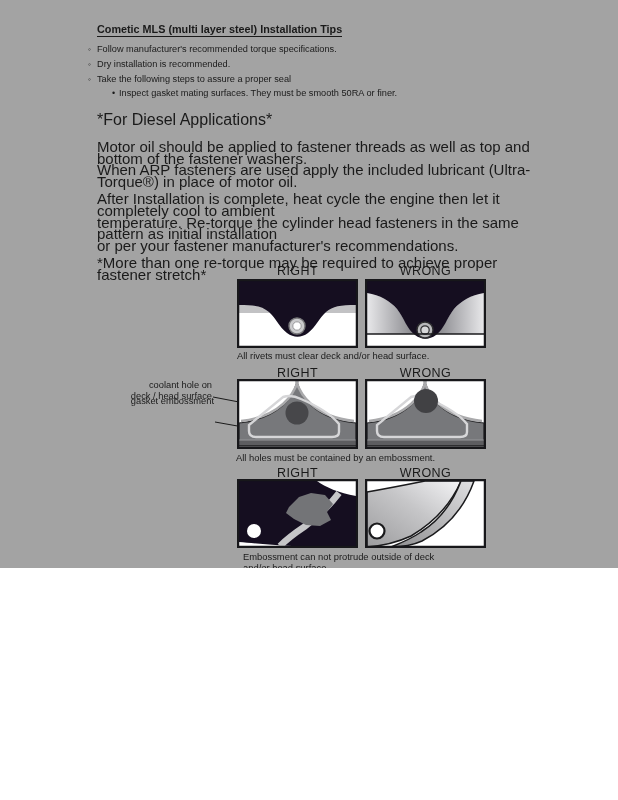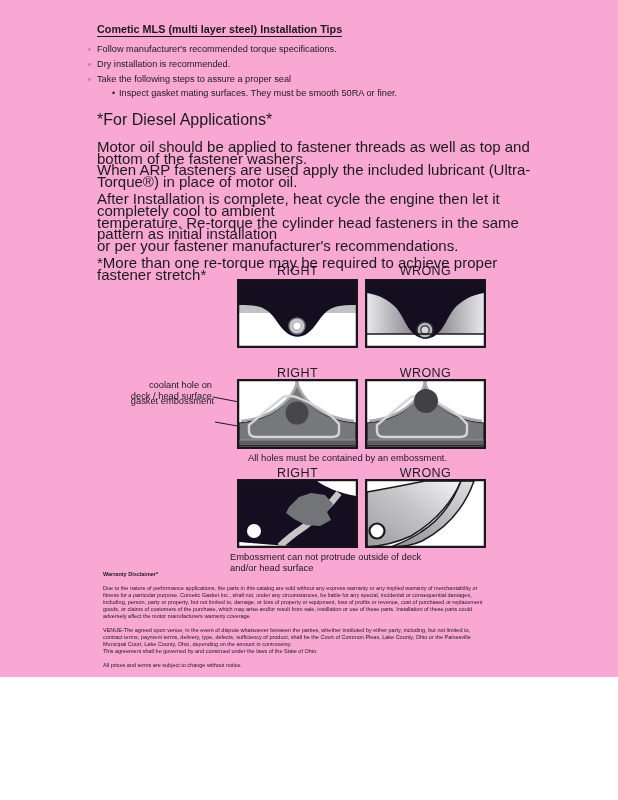--- a/index.html
+++ b/index.html
@@ -1,17 +1,17 @@
 <!DOCTYPE html>
 <html><head>
 <meta charset="utf-8">
 <style>
   html,body { margin:0; padding:0; background:#ffffff; }
   .page {
-    position:relative; width:618px; height:677px; background:#f9a8d4;
+    position:relative; width:618px; height:568px; background:#a3a3a3;
     font-family:"Liberation Sans","DejaVu Sans",sans-serif; color:#1a1a1a; overflow:hidden;
   }
   .content { position:absolute; left:97px; top:23px; width:434px; }
   .title { font-size:10.8px; font-weight:bold; margin:0 0 5px 0; }
   .title .underline { display:inline-block; border-bottom:1.6px solid #1a1a1a; padding-bottom:1px; }
   ul.tips { list-style:none; margin:2px 0 0 0; padding:0; font-size:9.2px; }
   ul.tips li { line-height:15px; }
   ul.tips li .mk { display:inline-block; width:9px; margin-left:-9px; font-size:8.5px; }
   ul.tips li.sub { margin-left:15px; line-height:13px; }
   ul.tips li.sub .mk { width:7px; margin-left:0; font-size:9px; }
@@ -86,20 +86,21 @@
         <rect width="121" height="69" fill="#ffffff"></rect>
         <path d="M2,14 C15,16 25,22 32,30 C39,39 42,48 50,54 L50,55 L2,55 Z" fill="url(#g1l)"></path>
         <path d="M119,14 C106,16 96,22 89,30 C82,39 79,48 71,54 L71,55 L119,55 Z" fill="url(#g1r)"></path>
         <path d="M2,2 H119 V14 C106,16 96,22 89,30 C82,39 79,50 71,56 C64,61 57,61 50,56 C42,50 39,39 32,30 C25,22 15,16 2,14 Z" fill="#150e20"></path>
         <circle cx="60" cy="51" r="8" fill="#b9b9bb" stroke="#2e2e30" stroke-width="1.4"></circle>
         <circle cx="60" cy="51" r="4.2" fill="#d7d7d9" stroke="#2e2e30" stroke-width="1.2"></circle>
         <line x1="2" y1="55" x2="119" y2="55" stroke="#1a1a1c" stroke-width="1.6"></line>
         <rect x="1" y="1" width="119" height="67" fill="none" stroke="#17171a" stroke-width="2.5"></rect>
       </svg>
     </div>
+    <div class="dcaption" style="left:237px; top:314px;">All rivets must clear deck and/or head surface.</div>
 
     <div class="dlabel" style="left:237px; top:330px;">RIGHT</div>
     <div class="dlabel" style="left:365px; top:330px;">WRONG</div>
 
     <div class="ann" style="left:98px; top:344px; width:114px;">coolant hole on
 deck / head surface</div>
     <div class="ann" style="left:98px; top:360px; width:116px;">gasket embossment</div>
     <svg class="leaders" width="618" height="550">
       <line x1="213" y1="361" x2="291" y2="376" stroke="#1a1a1a" stroke-width="1"></line>
       <line x1="215" y1="386" x2="260" y2="394" stroke="#1a1a1a" stroke-width="1"></line>
@@ -126,21 +127,21 @@
         <path d="M4,42 C22,40 36,34 46,25 C54,18 59,8 61,2" fill="none" stroke="#aaaaac" stroke-width="2.4"></path>
         <path d="M117,42 C98,40 84,34 74,25 C66,18 61,8 59,2" fill="none" stroke="#aaaaac" stroke-width="2.4"></path>
         <path d="M12,52 L12,46 L46,18 C52,16 58,17 64,20 C78,26 94,35 102,45 L102,53 C102,56 100,58 95,58 L19,58 C14,58 12,56 12,52 Z" fill="none" stroke="#d6d6d8" stroke-width="2.4"></path>
         <circle cx="61" cy="22" r="12" fill="#414144"></circle>
         <rect x="2" y="61" width="117" height="7" fill="#5d5d60"></rect>
         <line x1="2" y1="61" x2="119" y2="61" stroke="#97979a" stroke-width="1"></line>
         <line x1="2" y1="66.5" x2="119" y2="66.5" stroke="#2e2e30" stroke-width="1"></line>
         <rect x="1" y="1" width="119" height="68" fill="none" stroke="#17171a" stroke-width="2.5"></rect>
       </svg>
     </div>
-    <div class="dcaption" style="left:248px; top:416px;">All holes must be contained by an embossment.</div>
+    <div class="dcaption" style="left:236px; top:416px;">All holes must be contained by an embossment.</div>
 
     <div class="dlabel" style="left:237px; top:430px;">RIGHT</div>
     <div class="dlabel" style="left:365px; top:430px;">WRONG</div>
 
     <div class="dbox" style="left:237px; top:443px;">
       <svg viewBox="0 0 121 69">
         <rect width="121" height="69" fill="#ffffff"></rect>
         <path d="M2,2 L80,2 C88,8 102,14 119,17 L119,67 L55,67 C35,66 16,64 2,63 Z" fill="#150e20"></path>
         <path d="M102,14 C92,27 81,38 67,48 C58,54 50,60 43,67" fill="none" stroke="#c6c6c8" stroke-width="6.5"></path>
         <path d="M52,28 L62,18 L74,14 L88,16 L96,25 L90,33 L94,41 L83,47 L69,46 L57,40 L49,34 Z" fill="#737477"></path>
@@ -161,21 +162,21 @@
             <stop offset="1" stop-color="#e0e0e2"></stop>
           </linearGradient>
         </defs>
         <rect width="121" height="69" fill="#ffffff"></rect>
         <path d="M2,13 C25,9 45,5 60,2 L96,2 C86,25 68,44 46,57 C31,64 16,67 2,68 Z" fill="url(#g3a)" stroke="#1a1a1c" stroke-width="1.5"></path>
         <path d="M96,2 L109,2 C99,30 80,50 57,62 C46,67 34,68 26,68 C36,64 46,60 56,53 C75,41 88,23 96,2 Z" fill="url(#g3b)" stroke="#1a1a1c" stroke-width="1.5"></path>
         <circle cx="12" cy="52" r="7.5" fill="#ffffff" stroke="#1a1a1c" stroke-width="2.2"></circle>
         <rect x="1" y="1" width="119" height="67" fill="none" stroke="#17171a" stroke-width="2.5"></rect>
       </svg>
     </div>
-    <div class="dcaption" style="left:230px; top:515px;">Embossment can not protrude outside of deck
+    <div class="dcaption" style="left:243px; top:515px;">Embossment can not protrude outside of deck
 and/or head surface</div>
   </div>
 
   <div class="fineprint">
     <div class="fphead">Warranty Disclaimer*</div>
     <p>Due to the nature of performance applications, the parts in this catalog are sold without any express warranty or any implied warranty of merchantability or
 fitness for a particular purpose.  Cometic Gasket Inc., shall not, under any circumstances, be liable for any special, incidental or consequential damages,
 including, person, party or property, but not limited to, damage, or loss of property or equipment, loss of profits or revenue, cost of purchased or replacement
 goods, or claims of customers of the purchase, which may arise and/or result from sale, instillation or use of these parts.  Installation of these parts could
 adversely affect the motor manufacturers warranty coverage.</p>

